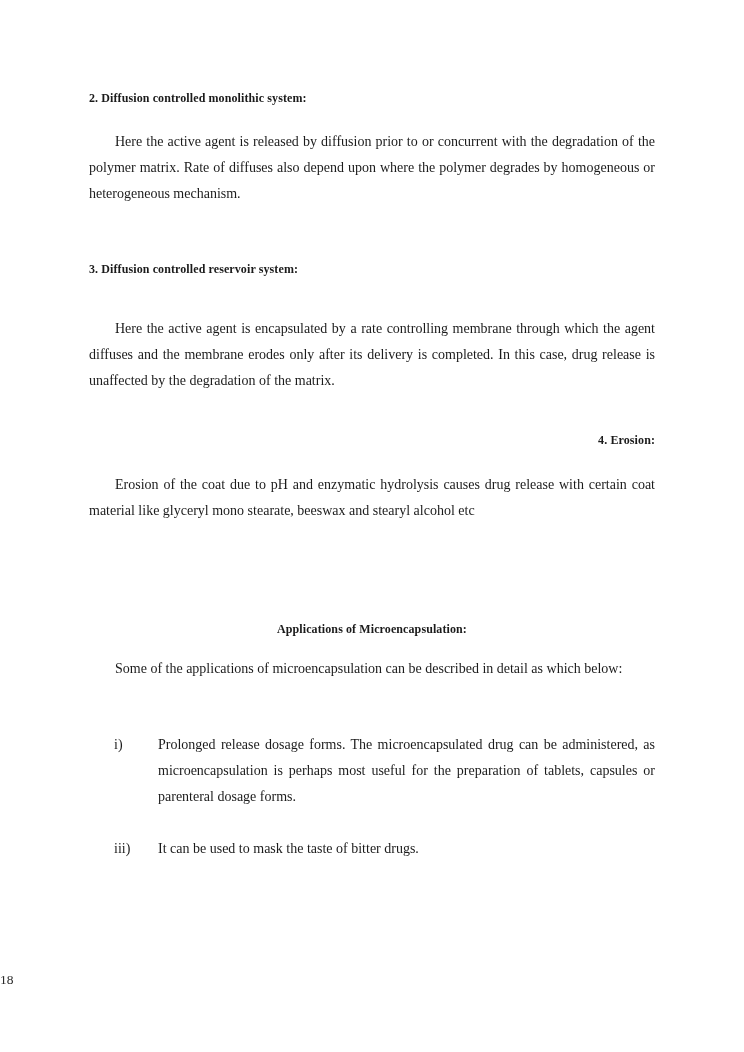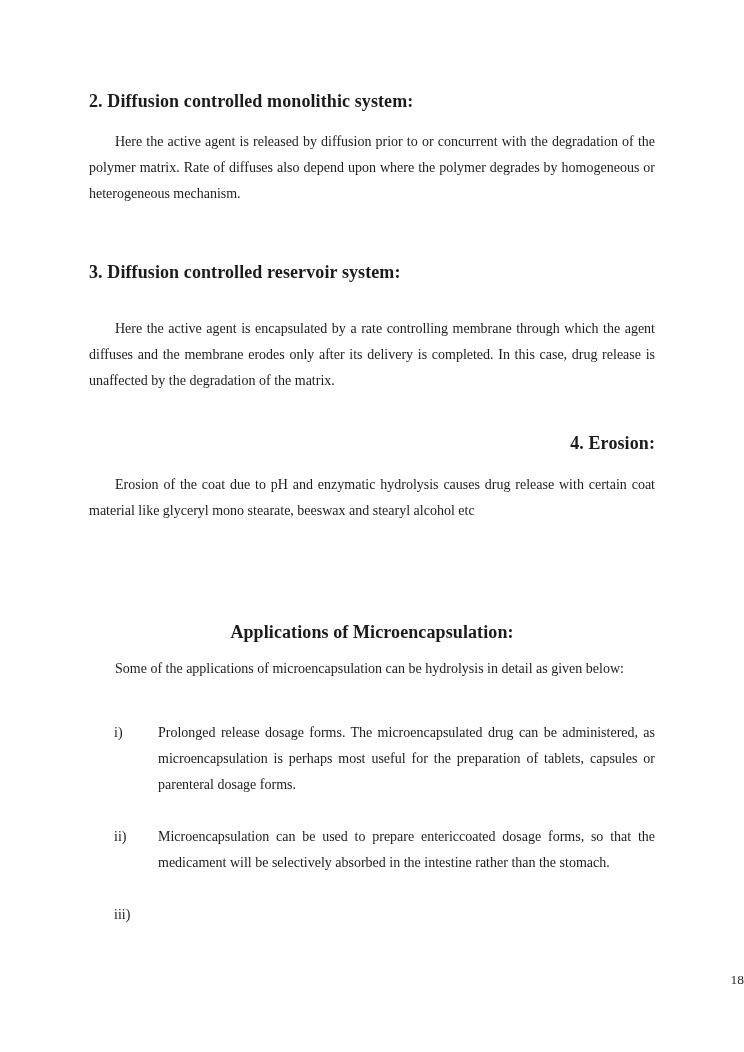--- a/index.html
+++ b/index.html
@@ -17,21 +17,21 @@
     color: #1b1b1b;
     box-sizing: border-box;
   }
   .content {
     position: absolute;
     left: 89px;
     top: 0;
     width: 566px;
   }
   h2.sec-heading {
-    font-size: 18px;
+    font-size: 12px;
     font-weight: bold;
     margin: 0;
     padding: 0;
     letter-spacing: 0.1px;
     line-height: 1.2;
   }
   p.body-text {
     font-size: 14px;
     line-height: 26px;
     margin: 0;
@@ -78,31 +78,32 @@
     position: absolute;
     left: 25px;
     top: 0;
     width: 40px;
     font-size: 14px;
     line-height: 26px;
     text-align: left;
   }
   ol.app-list li .li-text {
     display: block;
+    margin-top: 12px;
   }
   ol.app-list li.short .li-text {
     text-align: left;
   }
 
   .page-number {
     position: absolute;
     left: 0;
     top: 972px;
     width: 744px;
-    text-align: right;
+    text-align: left;
     font-size: 13.5px;
     line-height: 16px;
     color: #2a2a2a;
   }
 </style>
 </head>
 <body>
 
 <div class="page">
   <div class="content">
@@ -114,34 +115,31 @@
     <h2 class="sec-heading blk" id="h-reservoir">3. Diffusion controlled reservoir system:</h2>
 
     <p class="body-text blk" id="p-reservoir">Here the active agent is encapsulated by a rate controlling membrane through which the agent diffuses and the membrane erodes only after its delivery is completed. In this case, drug release is unaffected by the degradation of the matrix.</p>
 
     <h2 class="sec-heading blk" id="h-erosion">4. Erosion:</h2>
 
     <p class="body-text blk" id="p-erosion">Erosion of the coat due to pH and enzymatic hydrolysis causes drug release with certain coat material like glyceryl mono stearate, beeswax and stearyl alcohol etc</p>
 
     <h2 class="sec-heading blk" id="h-applications">Applications of Microencapsulation:</h2>
 
-    <p class="body-text blk" id="p-applications">Some of the applications of microencapsulation can be hydrolysis in detail as given below:</p>
+    <p class="body-text blk" id="p-applications">Some of the applications of microencapsulation can be described in detail as which below:</p>
 
     <div class="blk" id="list-apps">
       <ol class="app-list">
         <li>
           <span class="marker">i)</span>
           <span class="li-text">Prolonged release dosage forms. The microencapsulated drug can be administered, as microencapsulation is perhaps most useful for the preparation of tablets, capsules or parenteral dosage forms.</span>
         </li>
-        <li>
-          <span class="marker">ii)</span>
-          <span class="li-text">Microencapsulation can be used to prepare entericcoated dosage forms, so that the medicament will be selectively absorbed in the intestine rather than the stomach.</span>
-        </li>
         <li class="short">
           <span class="marker">iii)</span>
+          <span class="li-text">It can be used to mask the taste of bitter drugs.</span>
         </li>
       </ol>
     </div>
 
   </div>
 
   <div class="page-number">18</div>
 </div>
 
 </body></html>

